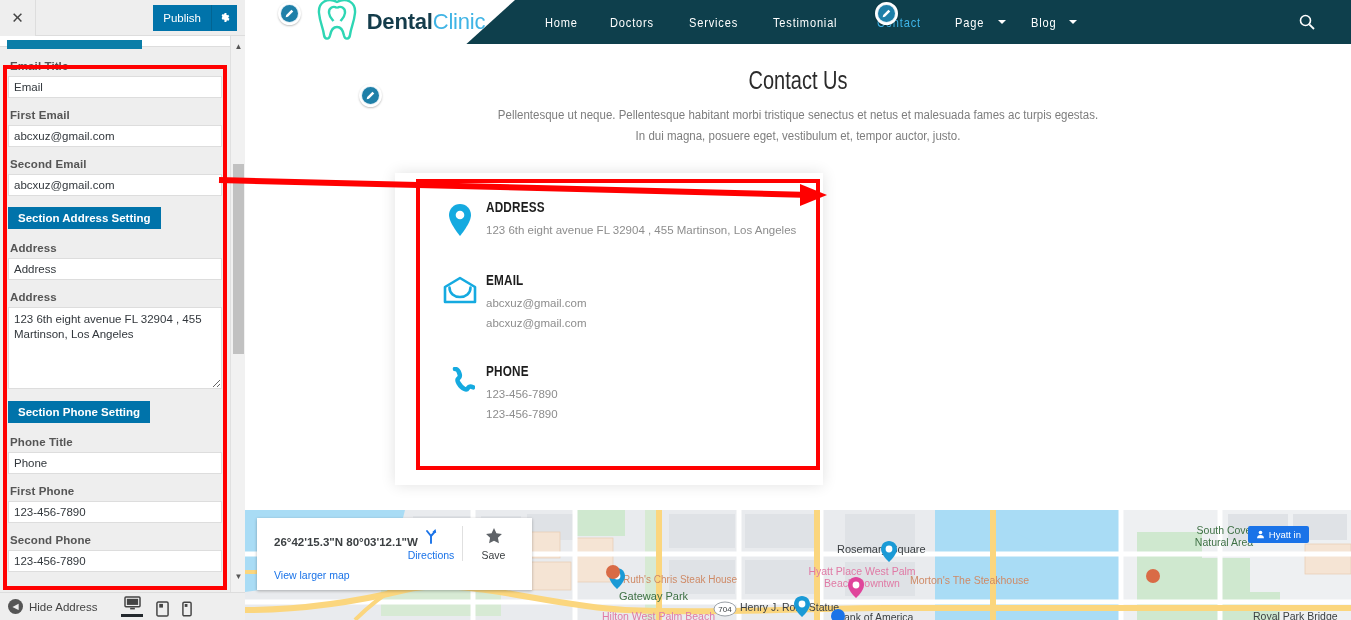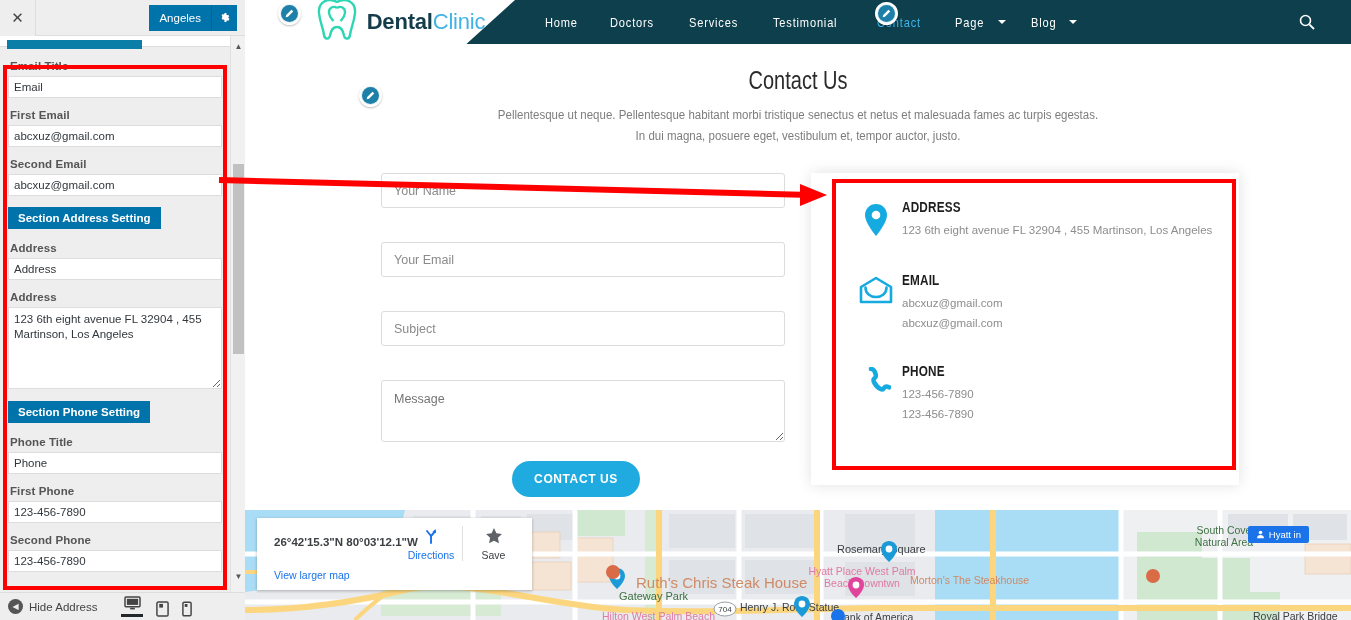--- a/index.html
+++ b/index.html
@@ -340,29 +340,20 @@
               <path d="M7.2.8 9.2 2.8 3.3 8.7 .8 9.2 1.3 6.7Z" fill="#fff"></path>
             </svg>
         </span>
       </div>
 
       <h1 class="contact-title">Contact Us</h1>
       <p class="contact-sub">Pellentesque ut neque. Pellentesque habitant morbi tristique senectus et netus et malesuada fames ac turpis egestas. In dui magna, posuere eget, vestibulum et, tempor auctor, justo.</p>
 
       <div class="contact-grid">
 
-        <div class="form-col">
-          <input class="f-input" placeholder="Your Name" style="">
-          <input class="f-input" placeholder="Your Email" style="">
-          <input class="f-input" placeholder="Subject" style="">
-          <textarea class="f-textarea" placeholder="Message" style=""></textarea>
-          <div class="f-submit-wrap">
-            <button class="f-submit">CONTACT US</button>
-          </div>
-        </div>
 
         <div class="info-col">
           <div class="info-inner">
 
             <div class="info-row">
               <div class="info-icon">
                 <svg width="26" height="34" viewBox="0 0 26 34">
                   <path d="M13 1C6.9 1 2 5.9 2 12c0 8 11 21 11 21s11-13 11-21c0-6.1-4.9-11-11-11z" fill="#15aae0"></path>
                   <circle cx="13" cy="12" r="4.3" fill="#ffffff"></circle>
                 </svg>
@@ -466,21 +457,21 @@
         </g>
 
         <g>
           <ellipse cx="480" cy="99" rx="11" ry="7" fill="#fff" stroke="#9aa0a6" stroke-width="1"></ellipse>
           <text x="480" y="102" font-size="8" fill="#3c4043" text-anchor="middle" font-family="Liberation Sans, sans-serif">704</text>
         </g>
       </svg>
 
       <div class="map-label" style="left:592px;top:33px;font-size:11px;color:#3c4043;">Rosemary Square</div>
       <div class="map-label" style="left:374px;top:80px;font-size:11px;color:#3f7145;font-weight:500;">Gateway Park</div>
-      <div class="map-label" style="left:391px;top:64px;font-size:15px;color:#cf8a66;">Ruth's Chris Steak House</div>
+      <div class="map-label" style="left:378px;top:64px;font-size:10px;color:#cf8a66;">Ruth's Chris Steak House</div>
       <div class="map-label" style="left:495px;top:91px;font-size:10.5px;color:#3c4043;">Henry J. Rolfs Statue</div>
       <div class="map-label" style="left:357px;top:100px;font-size:10.5px;color:#e07aa5;">Hilton West Palm Beach</div>
       <div class="map-label" style="left:562px;top:55px;font-size:10.5px;color:#e07aa5;line-height:12px;width:110px;white-space:normal;text-align:center;">Hyatt Place West Palm Beach/Downtwn</div>
       <div class="map-label" style="left:592px;top:101px;font-size:10.5px;color:#3c4043;">Bank of America</div>
       <div class="map-label" style="left:665px;top:64px;font-size:10.5px;color:#cf8a66;">Morton's The Steakhouse</div>
       <div class="map-label" style="left:940px;top:15px;font-size:10.5px;color:#3f7145;line-height:11.5px;width:78px;white-space:normal;text-align:center;">South Cove Natural Area</div>
       <div class="map-label" style="left:1008px;top:100px;font-size:10.5px;color:#3c4043;">Royal Park Bridge</div>
 
       <svg class="mk" style="left:636px;top:31px;" viewBox="0 0 16 21">
           <path d="M8 0C3.6 0 0 3.6 0 8c0 6 8 13 8 13s8-7 8-13c0-4.4-3.6-8-8-8z" fill="#1a9ad6"></path>
@@ -539,21 +530,21 @@
       </div>
     </div>
   </div>
 
   <div id="customizer">
 
     <div class="cz-header">
       <div class="cz-close">✕</div>
       <div class="cz-header-spacer"></div>
       <div class="cz-publish-wrap">
-        <button class="cz-publish">Angeles</button>
+        <button class="cz-publish">Publish</button>
         <div class="cz-gear">
           <svg width="13" height="13" viewBox="0 0 20 20">
             <path d="M10 6.4a3.6 3.6 0 100 7.2 3.6 3.6 0 000-7.2zm0 5.6a2 2 0 110-4 2 2 0 010 4z" fill="#fff"></path>
             <path d="M17.4 11.6l-1.5-.9c.1-.5.1-1 0-1.5l1.5-.9-1.6-2.7-1.5.9c-.4-.3-.8-.6-1.3-.8V3h-3.1v1.7c-.5.2-.9.5-1.3.8l-1.5-.9L5.5 7.3l1.5.9c-.1.5-.1 1 0 1.5l-1.5.9 1.6 2.7 1.5-.9c.4.3.8.6 1.3.8V17h3.1v-1.8c.5-.2.9-.5 1.3-.8l1.5.9 1.6-2.7z" fill="#fff"></path>
           </svg>
         </div>
       </div>
     </div>
 
     <div class="cz-subbar"></div>

